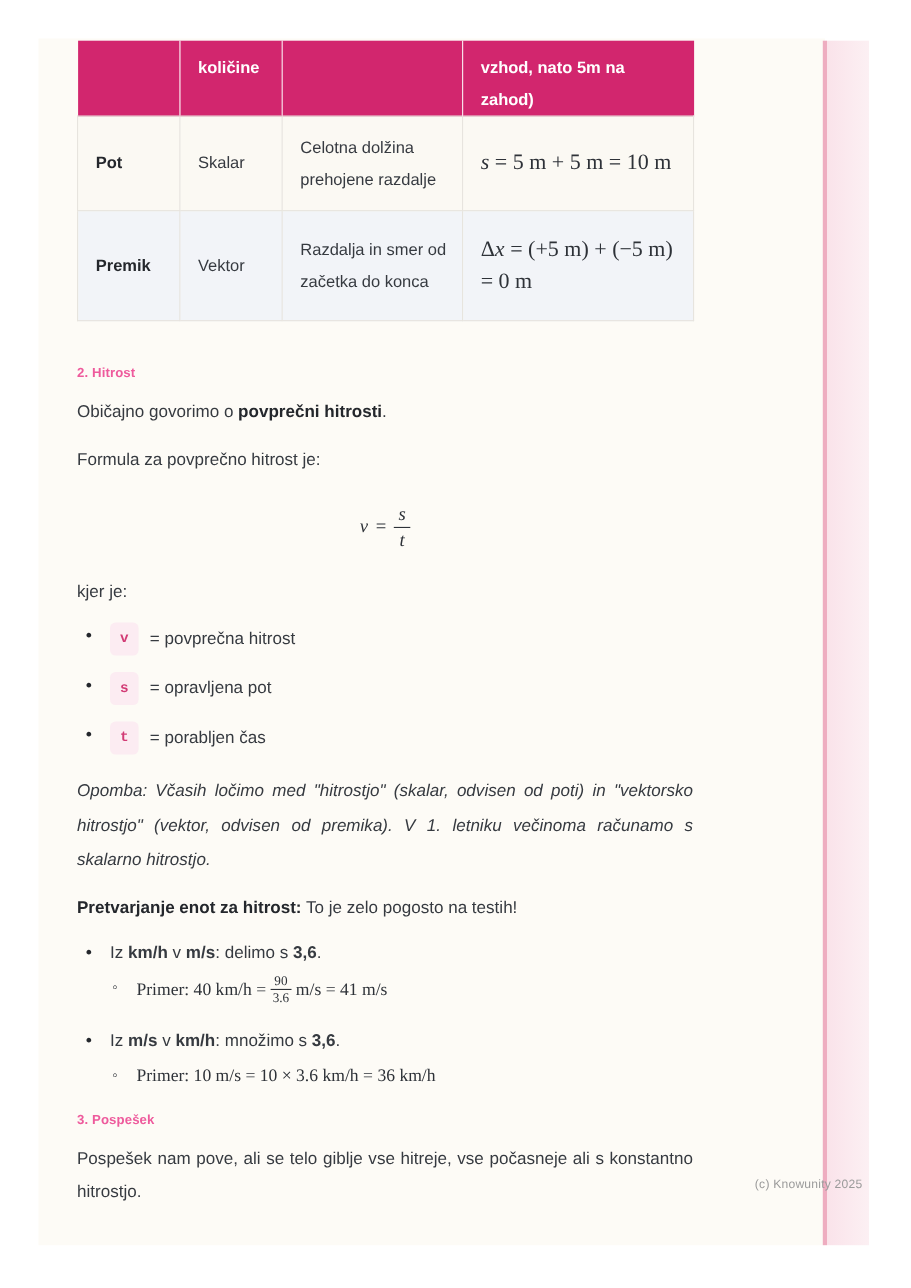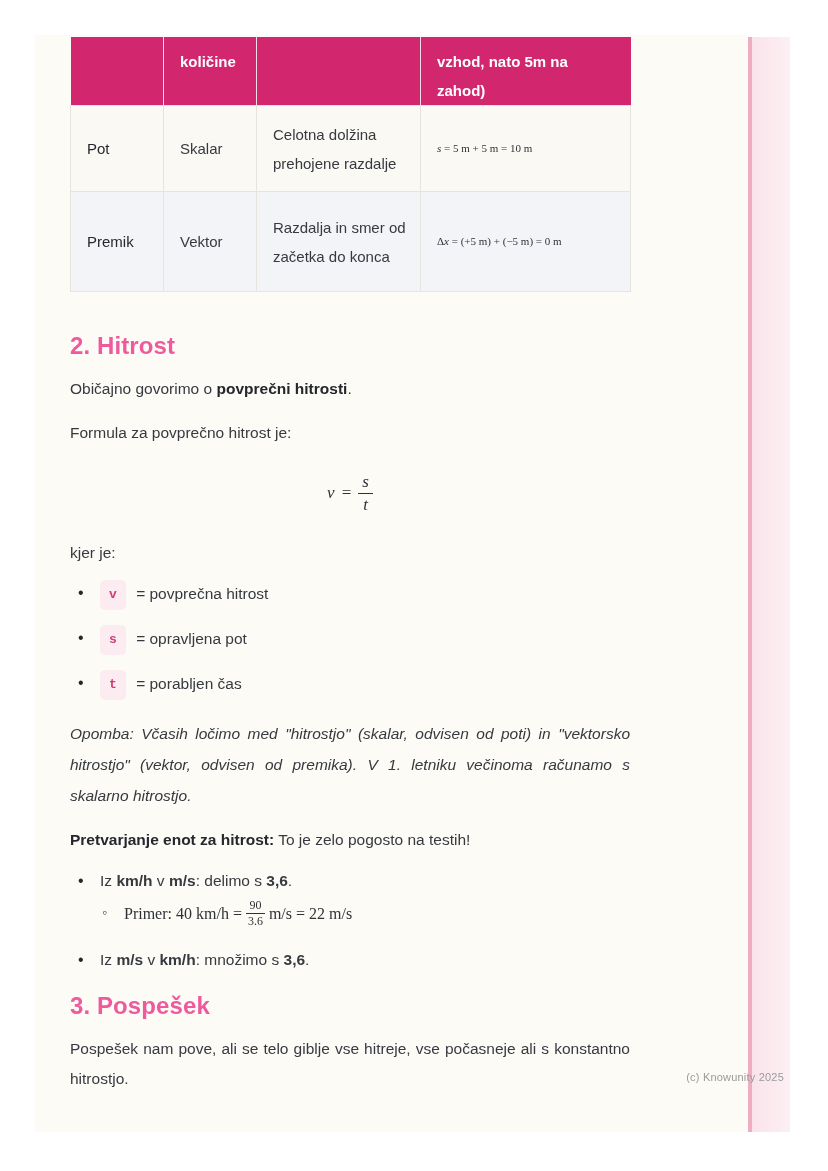--- a/index.html
+++ b/index.html
@@ -29,26 +29,26 @@
     vertical-align:top; padding:10px 14px 0 16px; height:67px;
     line-height:29px; border-right:1.5px solid rgba(255,255,255,.85);
   }
   table.cmp thead th:last-child { border-right:none; }
   table.cmp tbody td {
     vertical-align:middle; padding:12px 14px 12px 16px;
     border:1px solid #e7e4de; line-height:29px;
   }
   table.cmp tbody tr.r1 { height:86px; background:#fbf9f3; }
   table.cmp tbody tr.r2 { height:100px; background:#f2f4f8; }
-  td.rowname { font-weight:400; color:#24272c; }
-  .math { font-family:"Liberation Serif", serif; font-size:11px; color:#2e3238; }
+  td.rowname { font-weight:700; color:#24272c; }
+  .math { font-family:"Liberation Serif", serif; font-size:20px; color:#2e3238; }
   .mvar { font-style:italic; }
   
   h2.sec {
-    color:#ee5a9c; font-size:24px; font-weight:700; letter-spacing:.1px;
+    color:#ee5a9c; font-size:12px; font-weight:700; letter-spacing:.1px;
   }
   h2.sec.first { margin-top:40px; }
   h2.sec.later { margin-top:0; }
   p.body { font-size:15.5px; line-height:30px; margin-top:14px; color:#363a40; }
   p.body b { color:#24272c; }
   p.justify { text-align:justify; }
   p.note {
     font-style:italic; text-align:justify; line-height:31px;
     margin-top:18px; font-size:15.5px;
   }
@@ -157,26 +157,29 @@
 
     <p class="note">Opomba: Včasih ločimo med "hitrostjo" (skalar, odvisen od poti) in "vektorsko hitrostjo" (vektor, odvisen od premika). V 1. letniku večinoma računamo s skalarno hitrostjo.</p>
 
     <p class="body"><b>Pretvarjanje enot za hitrost:</b><span> To je zelo pogosto na testih!</span></p>
 
     <ul class="blist conv">
       <li>
         <span>Iz </span><b>km/h</b><span> v </span><b>m/s</b><span>: delimo s </span><b>3,6</b><span>.</span>
         <ul class="sublist">
           <li class="mathline">
-            <span>Primer: 40 km/h = </span><span class="frac frac-sm"><span class="num">90</span><span class="den">3.6</span></span><span> m/s = 22 m/s</span>
+            <span>Primer: 40 km/h = </span><span class="frac frac-sm"><span class="num">90</span><span class="den">3.6</span></span><span> m/s = 41 m/s</span>
           </li>
         </ul>
       </li>
       <li>
         <span>Iz </span><b>m/s</b><span> v </span><b>km/h</b><span>: množimo s </span><b>3,6</b><span>.</span>
+        <ul class="sublist">
+          <li class="mathline">Primer: 10 m/s = 10 × 3.6 km/h = 36 km/h</li>
+        </ul>
       </li>
     </ul>
 
     <h2 class="sec later">3. Pospešek</h2>
 
     <p class="body justify">Pospešek nam pove, ali se telo giblje vse hitreje, vse počasneje ali s konstantno hitrostjo.</p>
 
 
   </div>
 

